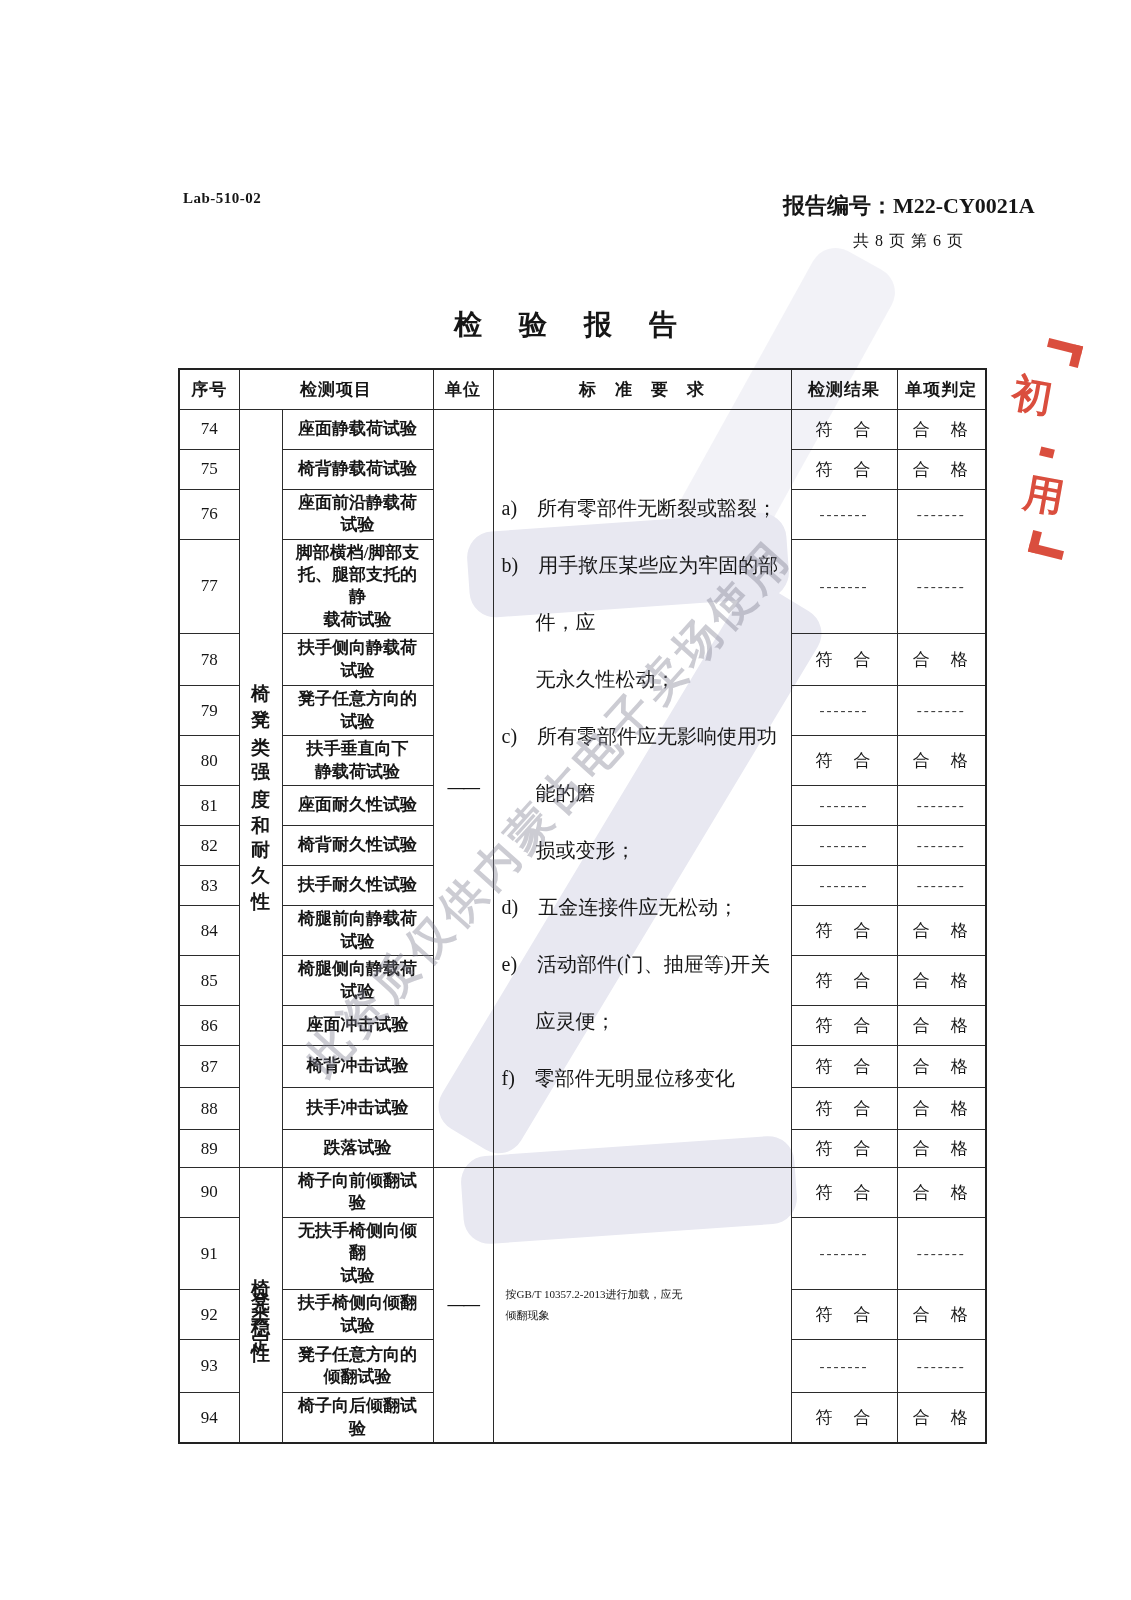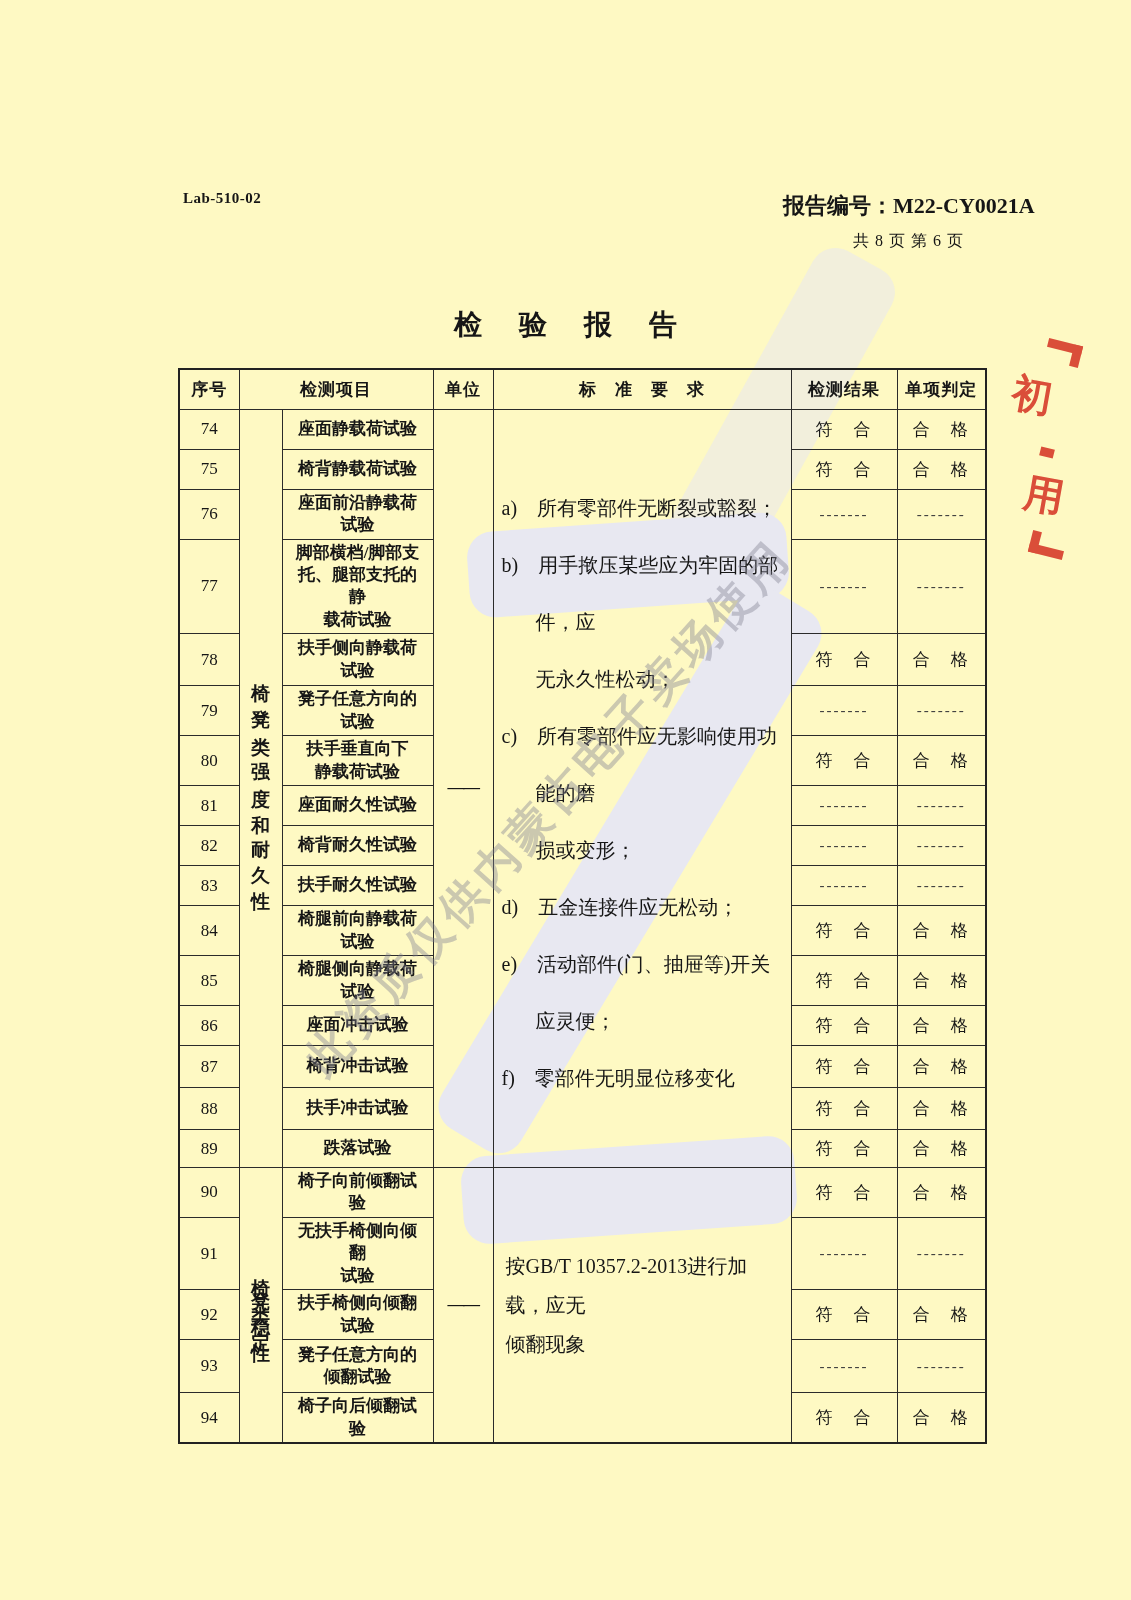--- a/index.html
+++ b/index.html
@@ -1,19 +1,19 @@
 <!DOCTYPE html>
 <html><head>
 <meta charset="utf-8">
 <style>
   html,body{margin:0;padding:0;}
   body{background:#e8e8e6;}
   .page{
     position:relative; width:1131px; height:1600px; margin:0 auto;
-    background:#fef9c3; overflow:hidden;
+    background:#ffffff; overflow:hidden;
     font-family:"Liberation Serif","DejaVu Serif",serif; color:#161616;
   }
   
   .lab-code{position:absolute; left:183px; top:190px; font-size:15px; font-weight:700; letter-spacing:.5px;}
   .report-no{position:absolute; left:783px; top:191px; font-size:22px; font-weight:600; font-family:"Liberation Serif","DejaVu Serif",serif;}
   .page-info{position:absolute; left:853px; top:231px; font-size:16px; font-weight:500; letter-spacing:1px;}
   .station-title{position:absolute; left:0; right:0; top:266px; text-align:center; font-size:23px; font-weight:700; letter-spacing:2px;}
   .report-title{position:absolute; left:0; right:0; top:306px; text-align:center; font-size:28px; font-weight:700; letter-spacing:15px; text-indent:15px;}
   
   .wm-bar{position:absolute; background:#e8e8f1; border-radius:26px; z-index:0;}
@@ -55,21 +55,21 @@
   td.res, td.ver{font-weight:500; letter-spacing:2px;}
   td.unit{font-weight:600; letter-spacing:-1.5px;}
   td.group span{
     writing-mode:vertical-rl; text-orientation:upright;
     font-weight:600; font-size:19px; display:inline-block;
   }
   .ls-wide span{letter-spacing:26px;}
   .ls-mid span{letter-spacing:13px;}
   td.std{text-align:left; vertical-align:middle; padding:14px 2px 4px 8px; font-size:20px;}
   td.std p{margin:0; line-height:2.85; white-space:pre-line; padding-left:34px; text-indent:-34px; font-weight:500;}
-  td.std2{text-align:left; padding:4px 6px 4px 12px; font-size:20px;}
+  td.std2{text-align:left; padding:4px 6px 4px 12px; font-size:11px;}
   td.std2 p{margin:0; line-height:1.95; white-space:pre-line; font-weight:500;}
   .dash{color:#3d3d3d; font-size:15px; letter-spacing:0;}
 </style>
 </head>
 <body>
 
 <div class="page">
 
   <div class="wm-bar wm-bar4"></div>
   <div class="wm-bar wm-bar1"></div>

